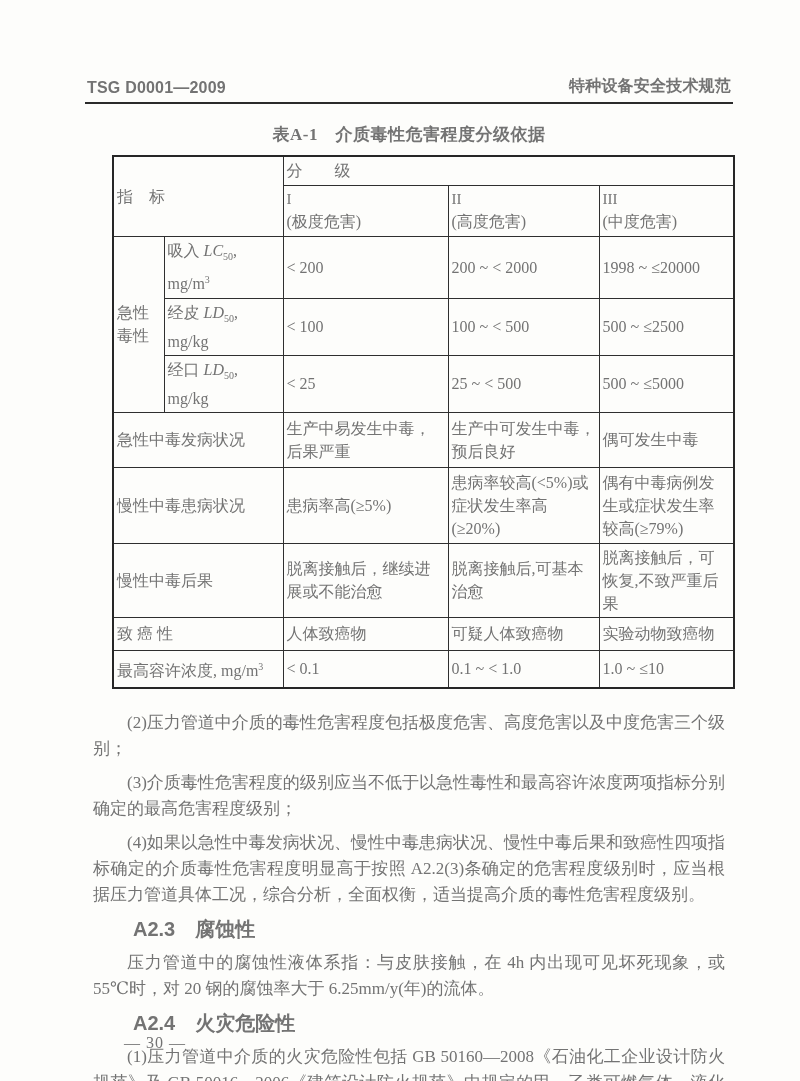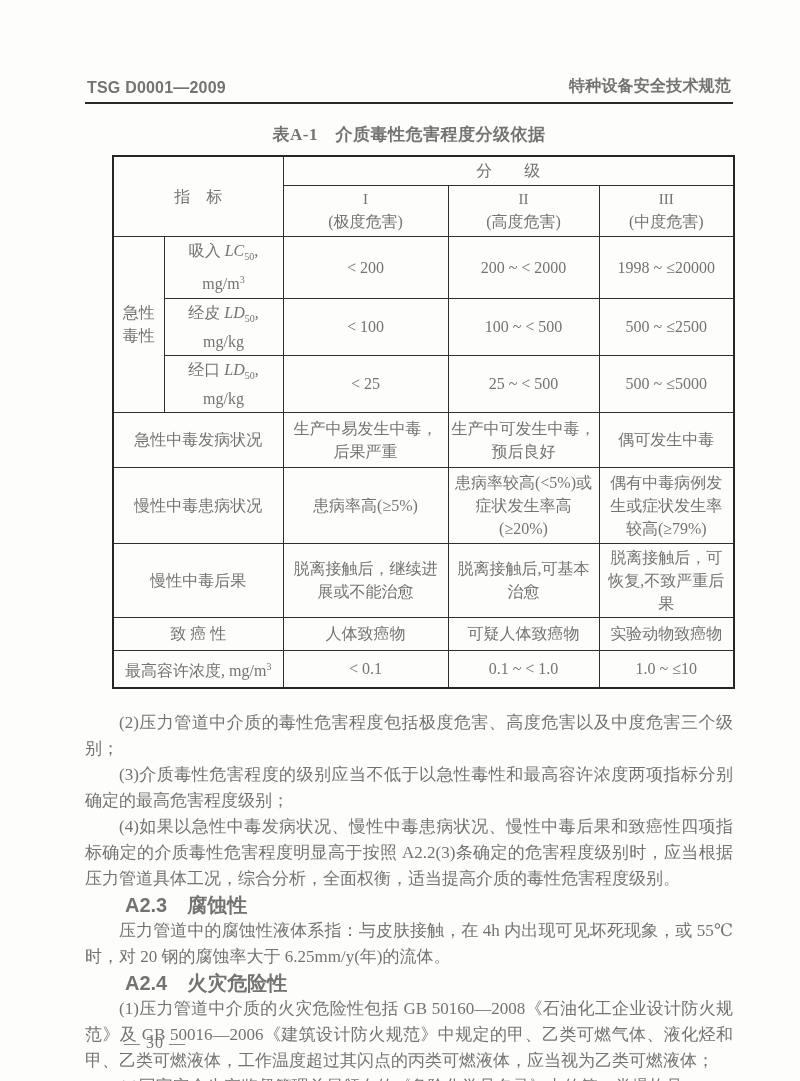--- a/index.html
+++ b/index.html
@@ -20,21 +20,21 @@
     text-align:center;font-weight:bold;font-size:17px;
     margin-top:19px;letter-spacing:.5px;
   }
   table.tox{
     border-collapse:collapse;table-layout:fixed;
     width:621px;margin:9px 0 0 27px;
     border:2px solid #262626;
   }
   table.tox td{
     border:1.5px solid #2f2f2f;
-    text-align:center;vertical-align:middle;
+    text-align:left;vertical-align:middle;
     font-size:16px;line-height:23px;padding:2px 3px;
     overflow:hidden;
   }
   tr.r-grade td{height:24px;line-height:20px;}
   tr.r-levels td{height:46px;line-height:22px;}
   tr.r-acute1 td{height:42px;}
   tr.r-acute2 td{height:45px;}
   tr.r-acute3 td{height:42px;}
   tr.r-onset td{height:50px;}
   tr.r-chronic td{height:71px;}
@@ -45,21 +45,21 @@
   td.group{font-size:16px;line-height:25px;padding:2px 6px;}
   sub{font-size:10px;}
   sup{font-size:10px;}
   i{}
   .numeral{font-size:15px;line-height:21px;}
   .lvl-label{font-size:16px;line-height:23px;}
   .body{
     margin-top:21px;font-size:17px;line-height:26px;
     text-align:justify;
   }
-  .body p{margin:0;text-indent:2em;}
+  .body p{margin:8px;text-indent:2em;}
   .body p.sec-head{
     font-family:"Liberation Sans","DejaVu Sans",sans-serif;
     font-weight:bold;font-size:20px;
   }
   .page-number{
     position:absolute;left:124px;top:1034px;
     font-size:16px;letter-spacing:1px;
   }
 </style>
 </head>

